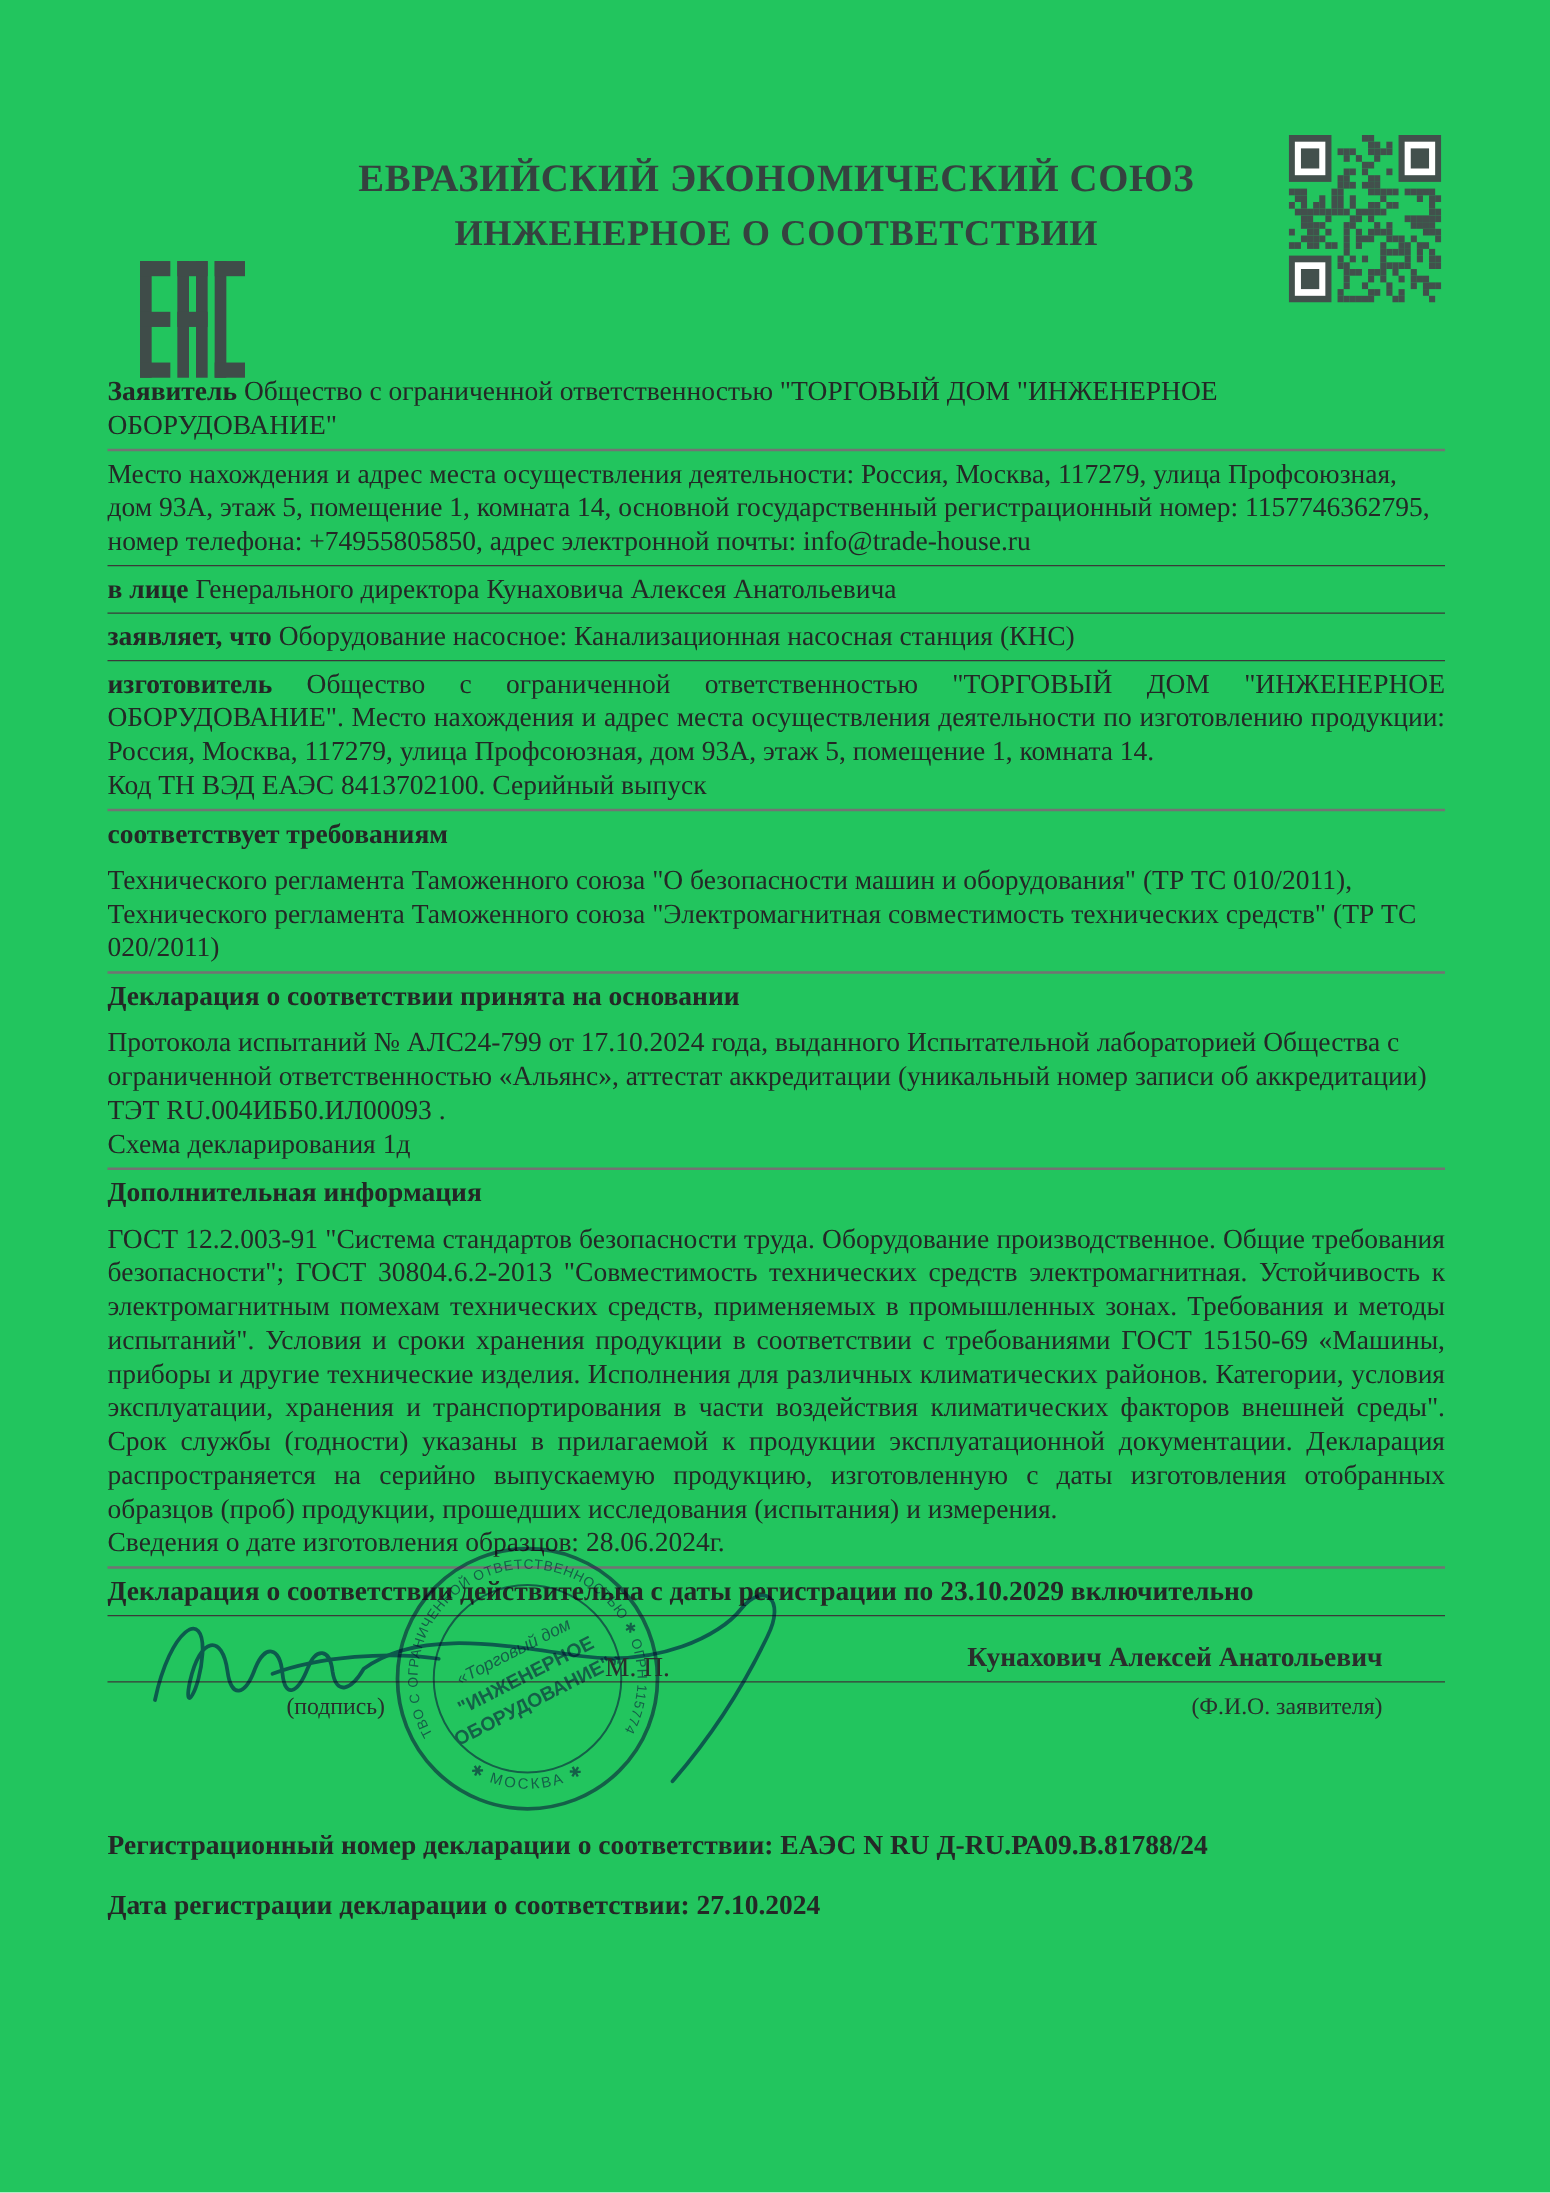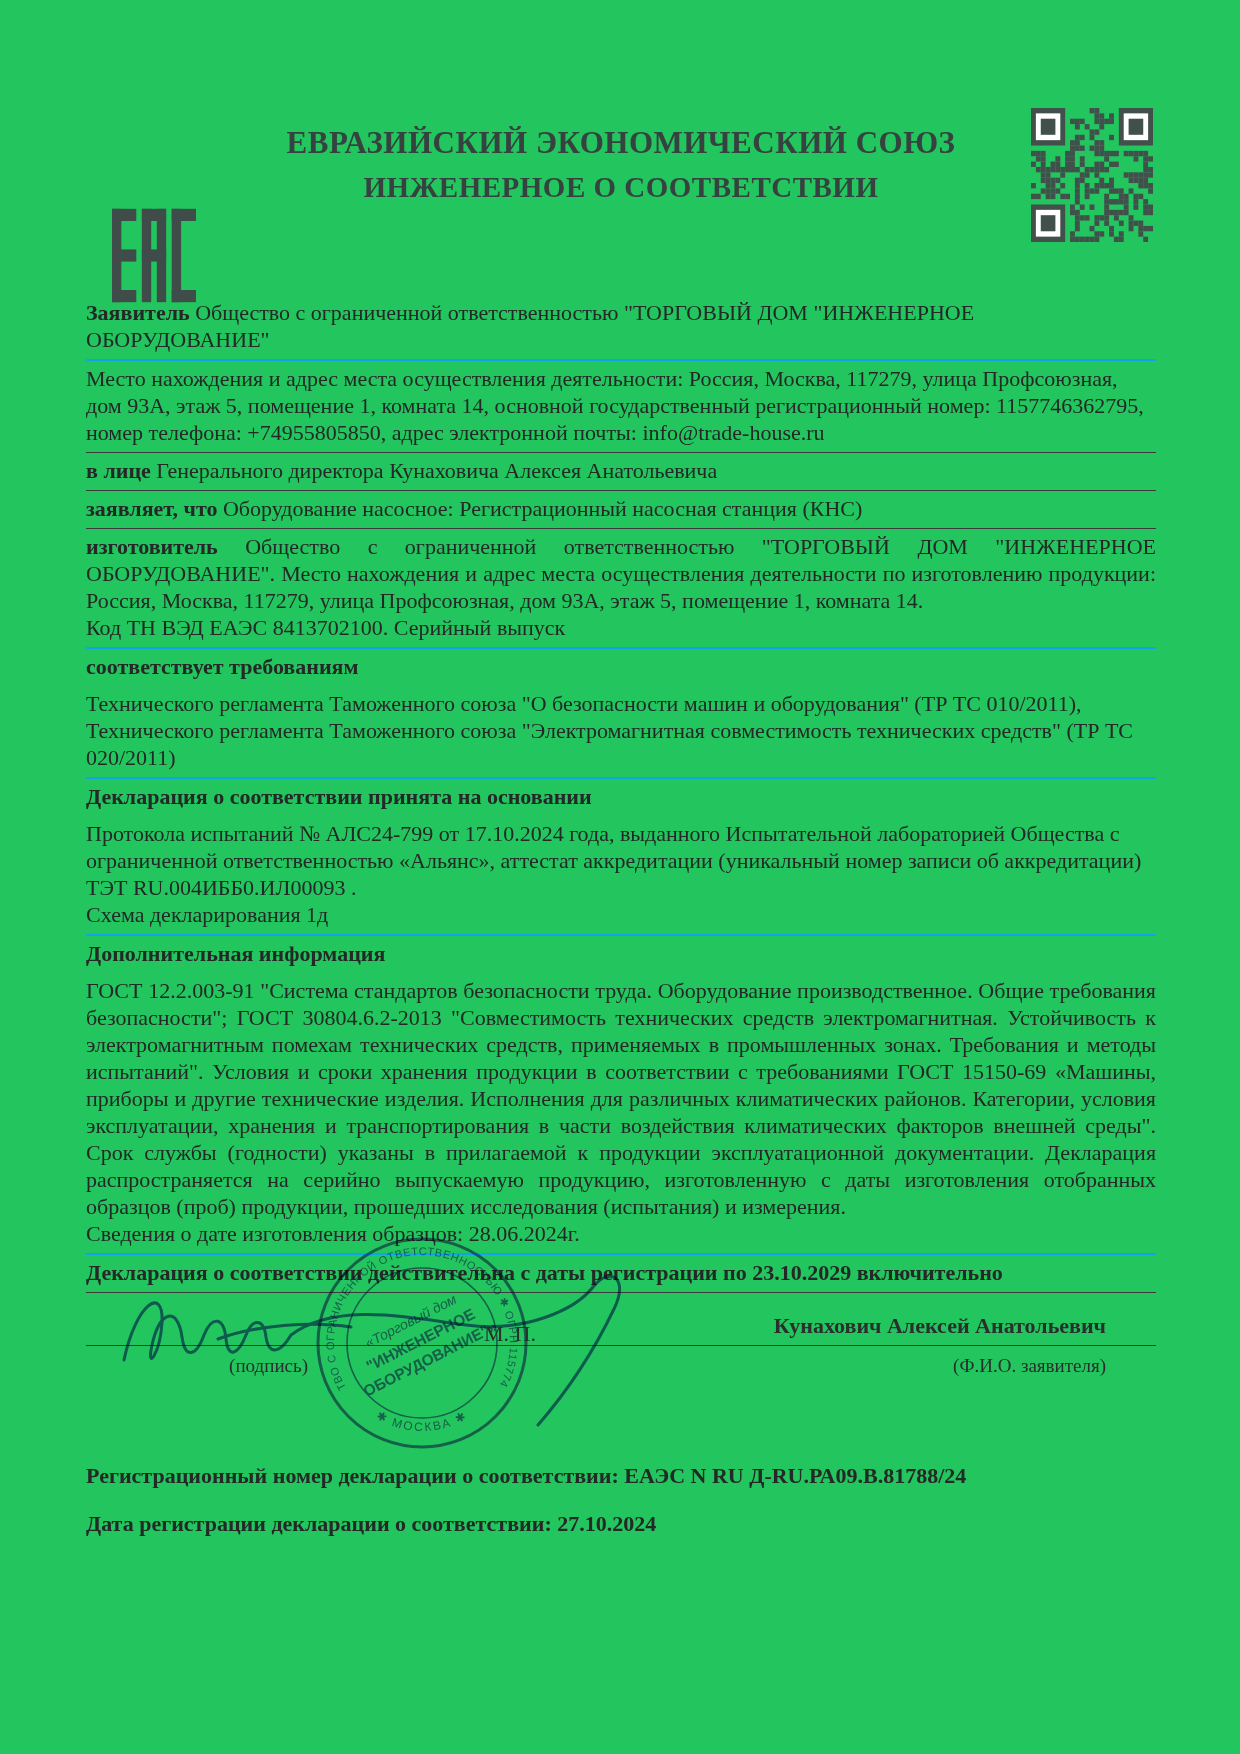--- a/index.html
+++ b/index.html
@@ -16,21 +16,21 @@
   
   .titles{margin-top:124px;text-align:center;color:#35423f;}
   .title1{font-size:31px;font-weight:bold;letter-spacing:.5px;line-height:38px;}
   .title2{font-size:29px;font-weight:bold;letter-spacing:.5px;line-height:36px;margin-top:7px;}
   .eac-logo{position:absolute;left:112px;top:208px;width:84px;height:95px;}
   .qr{position:absolute;right:87px;top:108px;width:122px;height:134px;}
   
   .content{margin-top:90px;}
   .blk{padding:4px 0 6px 0;font-size:22px;line-height:27px;}
   .blk p{margin:0;}
-  .sep{border-bottom:2px solid #0ea5e9;}
+  .sep{border-bottom:2px solid #737373;}
   .sep-thin{border-bottom:1.5px solid #3a3a38;}
   .lead{font-weight:bold;}
   .hdr{font-weight:bold;}
   .just{text-align:justify;}
   
   .sig-area{position:relative;height:140px;margin-top:2px;}
   .sig-line{position:absolute;left:0;top:50px;width:100%;border-bottom:1.5px solid #3a3a38;}
   .sig-label{position:absolute;font-size:19px;color:#2a2e2c;text-align:right;}
   .lbl-podpis{left:42px;top:60px;width:180px;}
   .lbl-mp{left:290px;top:26px;width:160px;font-size:22px;}
@@ -304,21 +304,21 @@
 
     <div class="blk sep-thin">
       <p>Место нахождения и адрес места осуществления деятельности: Россия, Москва, 117279, улица Профсоюзная, дом 93А, этаж 5, помещение 1, комната 14, основной государственный регистрационный номер: 1157746362795, номер телефона: +74955805850, адрес электронной почты: info@trade-house.ru</p>
     </div>
 
     <div class="blk sep-thin">
       <p><span class="lead">в лице</span> <span>Генерального директора Кунаховича Алексея Анатольевича</span></p>
     </div>
 
     <div class="blk sep-thin">
-      <p><span class="lead">заявляет, что</span> <span>Оборудование насосное: Регистрационный насосная станция (КНС)</span></p>
+      <p><span class="lead">заявляет, что</span> <span>Оборудование насосное: Канализационная насосная станция (КНС)</span></p>
     </div>
 
     <div class="blk sep">
       <p class="just"><span class="lead">изготовитель</span> <span>Общество с ограниченной ответственностью "ТОРГОВЫЙ ДОМ "ИНЖЕНЕРНОЕ ОБОРУДОВАНИЕ". Место нахождения и адрес места осуществления деятельности по изготовлению продукции: Россия, Москва, 117279, улица Профсоюзная, дом 93А, этаж 5, помещение 1, комната 14.</span></p>
       <p>Код ТН ВЭД ЕАЭС 8413702100. Серийный выпуск</p>
     </div>
 
     <div class="blk">
       <p class="hdr">соответствует требованиям</p>
     </div>

